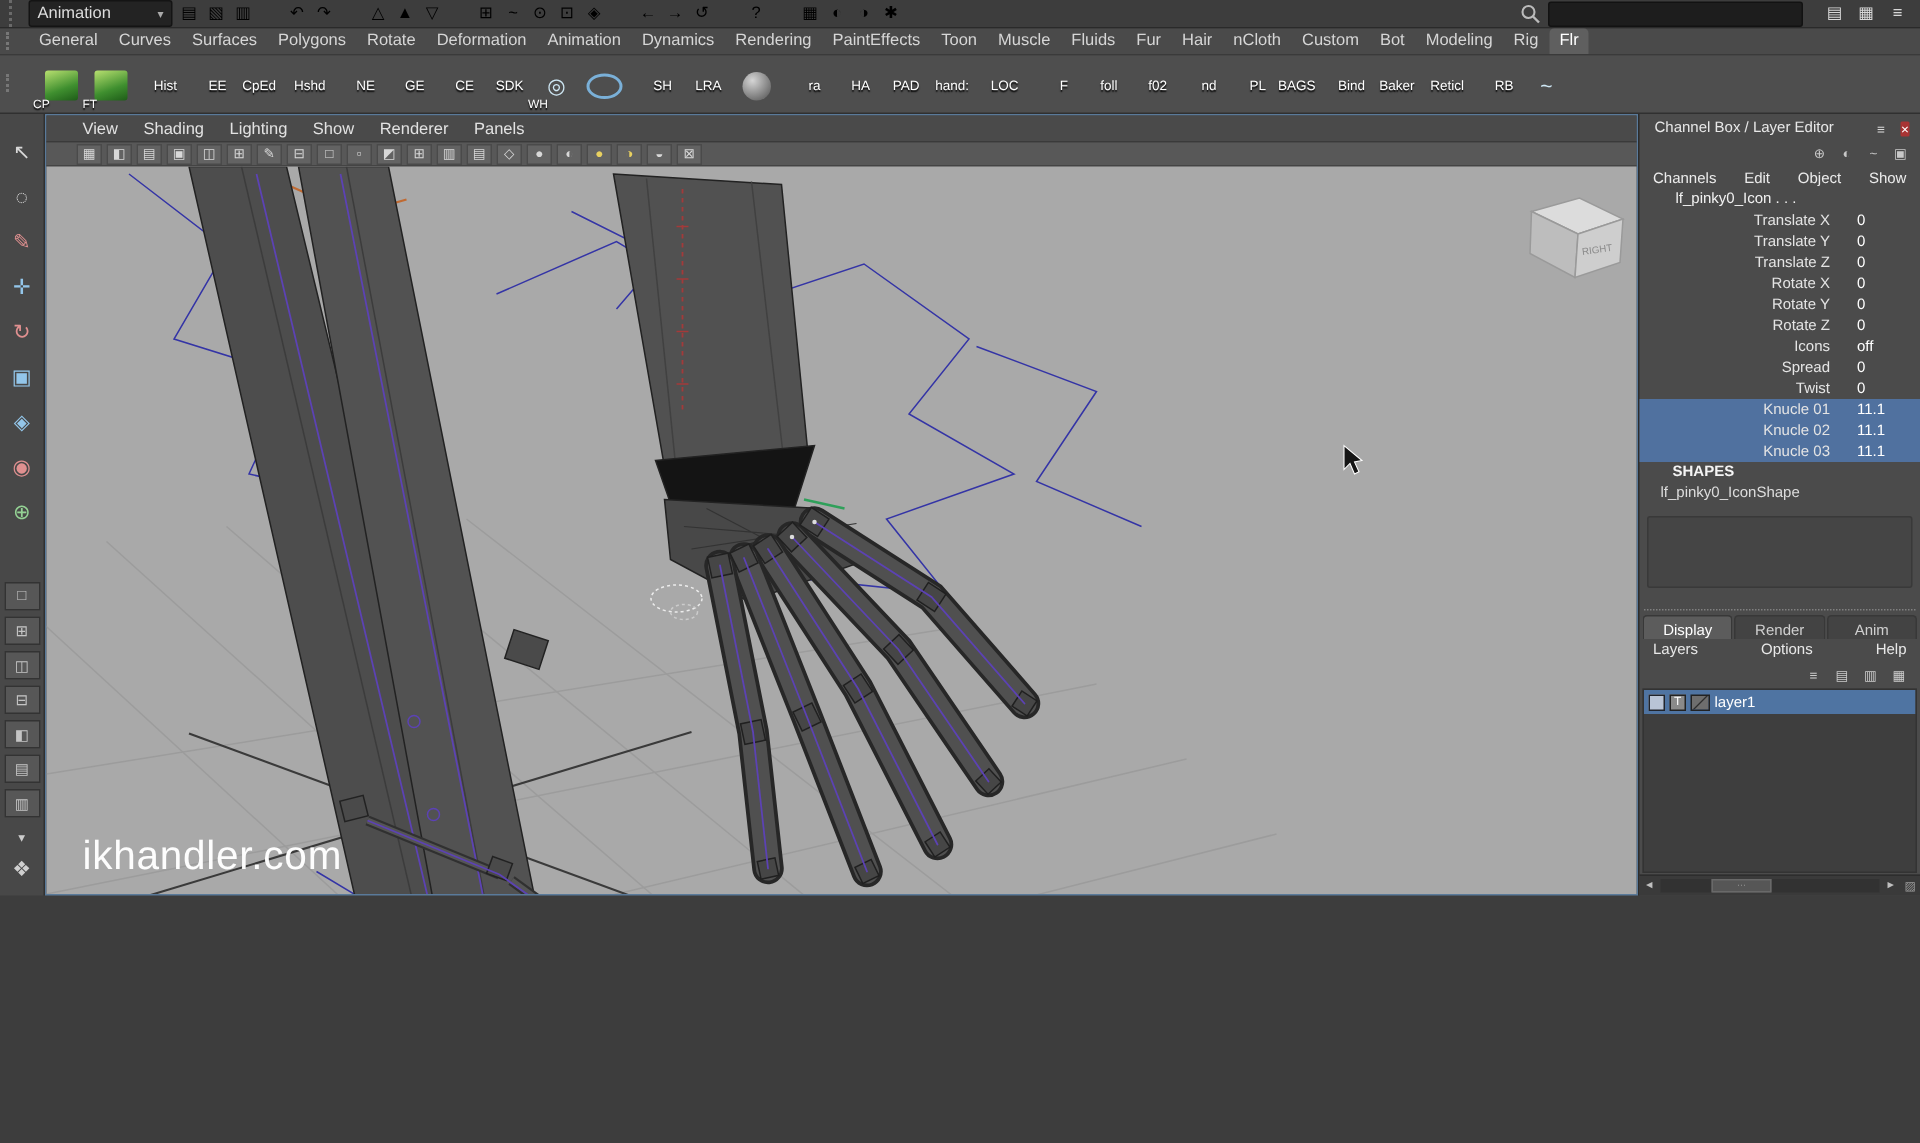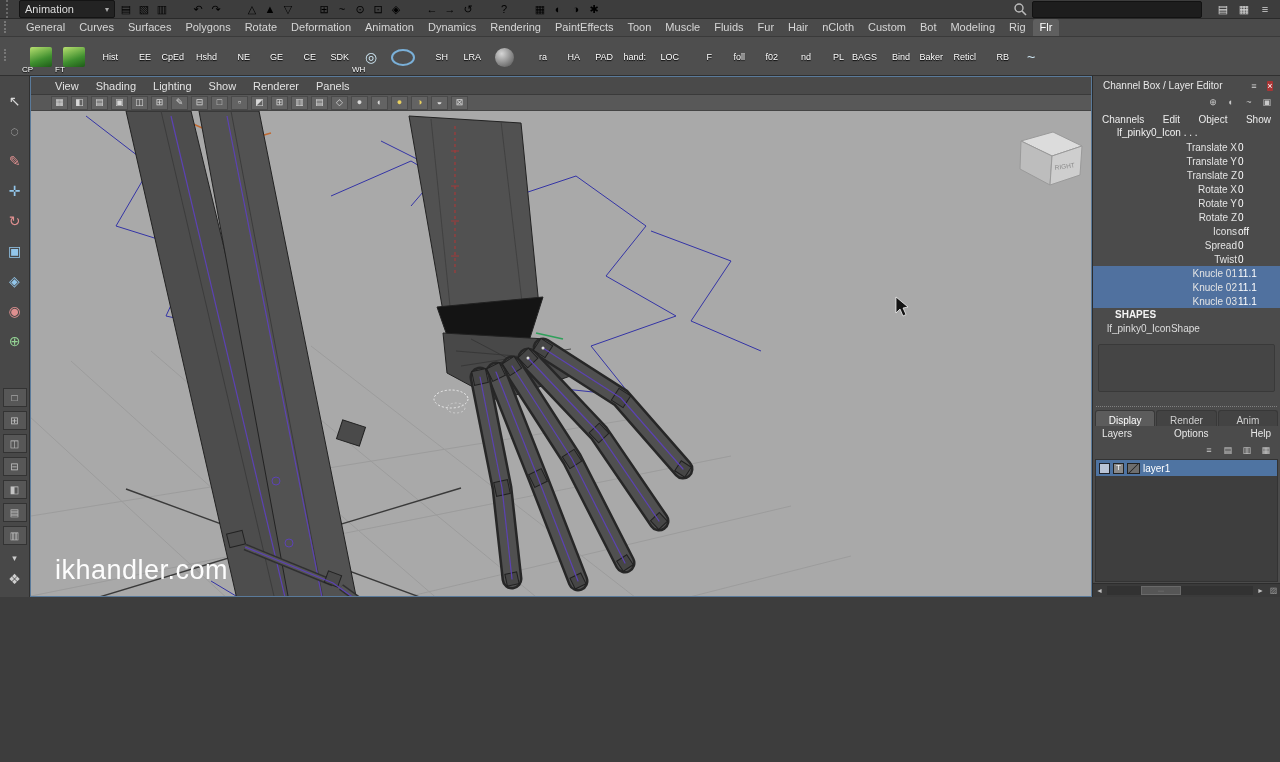--- a/index.html
+++ b/index.html
@@ -67,21 +67,21 @@
   .rightpanel{width:188px;background:#4b4b4b;border-left:1px solid #2c2c2c;display:flex;flex-direction:column;
     font-size:10px;color:#ddd;box-sizing:border-box;flex:0 0 auto}
   .rp-header{height:17px;display:flex;align-items:center;gap:4px;padding:1px 3px 0 10px}
   .rp-title{flex:1;color:#e8e8e8;white-space:nowrap}
   .rp-hicon{width:14px;height:12px;display:flex;align-items:center;justify-content:center;font-size:9px;color:#ccc}
   [data-tone="close"]{background:#a83434;color:#fff;border-radius:1px}
   .rp-subicons{height:15px;display:flex;justify-content:flex-end;align-items:center;gap:4px;padding-right:6px}
   .rp-subicons .rp-hicon{color:#c8c8c8}
   .rp-menu{height:16px;display:flex;justify-content:space-between;align-items:flex-end;padding:0 9px;color:#ececec;font-size:10px}
   .ch-object{height:15px;line-height:15px;padding-left:24px;color:#f2f2f2}
-  .ch-row{height:14px;display:flex;justify-content:flex-end;align-items:center;gap:1px;padding-right:18px}
+  .ch-row{height:14px;display:flex;justify-content:flex-end;align-items:center;gap:18px;padding-right:18px}
   .ch-row .lbl{color:#e4e4e4}
   .ch-row .val{width:24px;color:#fff}
   .ch-row.hl{background:#50719f}
   .ch-shapes{height:14px;line-height:14px;padding-left:22px;color:#f4f4f4;font-weight:bold}
   .ch-shape-name{height:14px;line-height:14px;padding-left:14px}
   .ch-inset{margin:8px 5px 2px;height:46px;background:#454545;border:1px solid #393939;border-radius:2px}
   .dash-divider{border-top:1px dotted #808080;margin:4px 3px 2px}
   .layer-tabs{display:flex;gap:1px;padding:1px 2px 0;height:16px}
   .layer-tab{flex:1;text-align:center;background:#434343;border:1px solid #383838;border-bottom:none;
     border-radius:3px 3px 0 0;color:#cfcfcf;padding-top:4px;box-sizing:border-box;height:16px}

